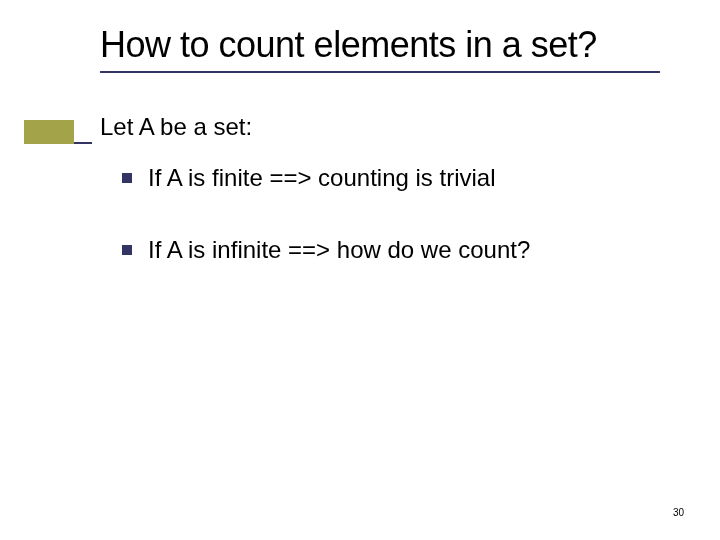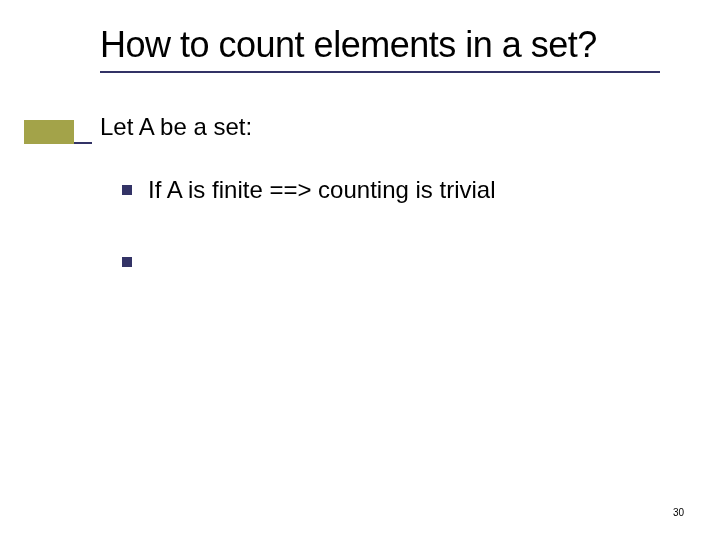--- a/index.html
+++ b/index.html
@@ -59,21 +59,21 @@
     z-index: 0;
   }
   .content {
     margin-left: 100px;
     margin-right: 60px;
     margin-top: 40px;
   }
   .intro {
     font-size: 24px;
     color: #000;
-    margin-bottom: 34px;
+    margin-bottom: 22px;
     font-weight: 400;
   }
   .bullet-list {
     list-style: none;
     margin-left: 22px;
     text-align: right;
   }
   .bullet-item {
     display: flex;
     align-items: flex-start;
@@ -117,19 +117,20 @@
   <div class="content">
     <p class="intro">Let A be a set:</p>
 
     <ul class="bullet-list">
       <li class="bullet-item">
         <span class="bullet-marker"></span>
         <span class="bullet-text">If A is finite  ==&gt; counting is trivial</span>
       </li>
       <li class="bullet-item">
         <span class="bullet-marker"></span>
+        <span class="bullet-text">If A is infinite ==&gt; how do we count?</span>
       </li>
     </ul>
   </div>
 
   <div class="page-number">30</div>
 
 </div>
 
 </body></html>

